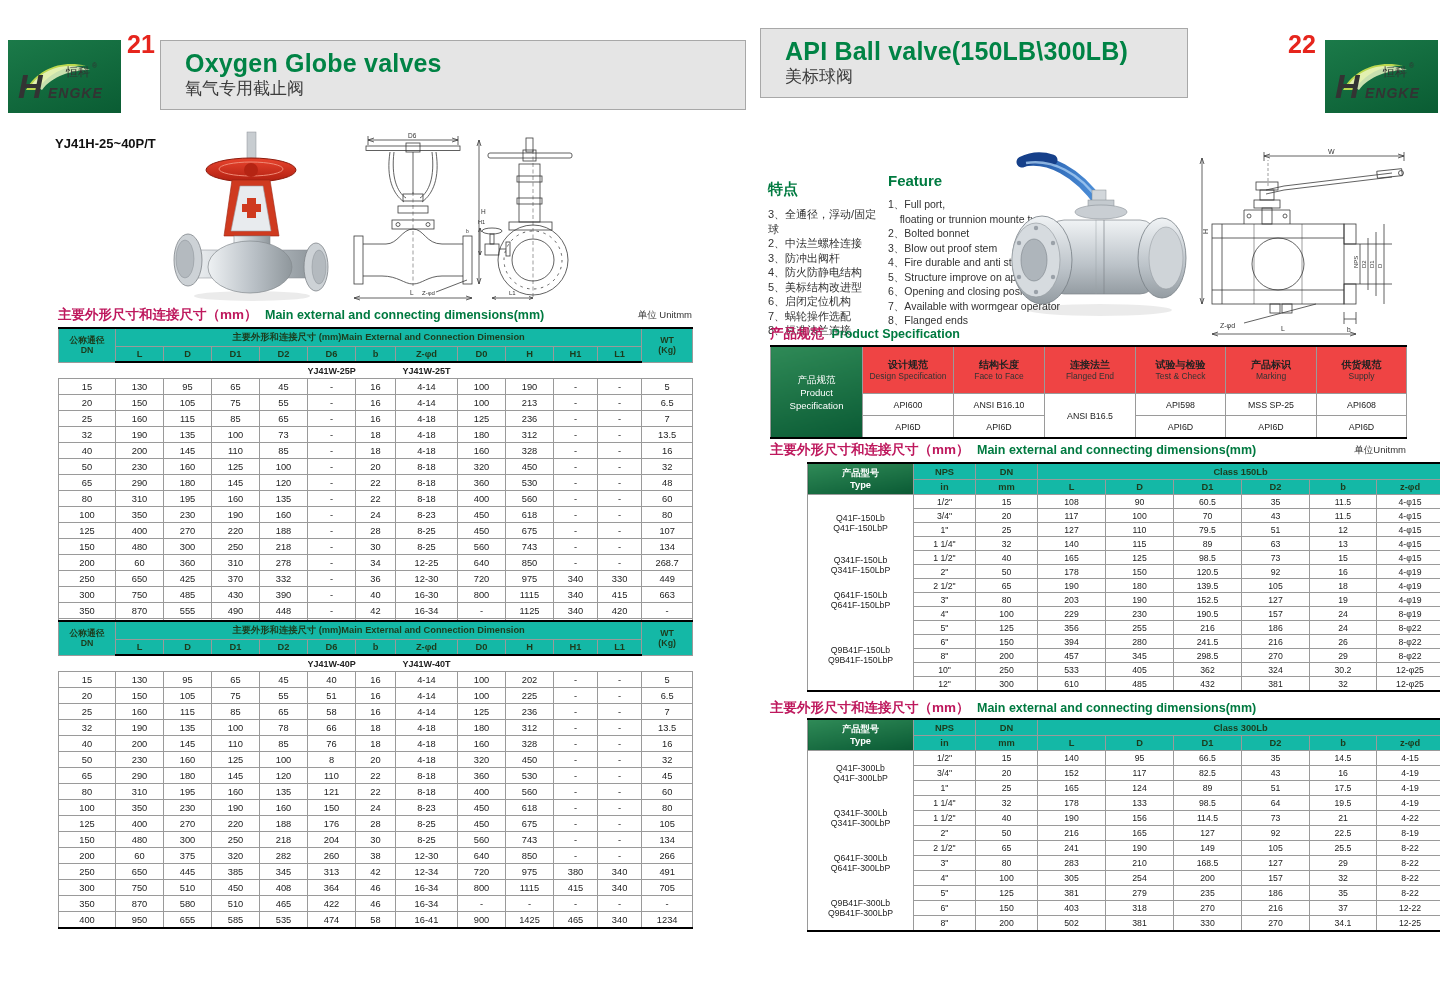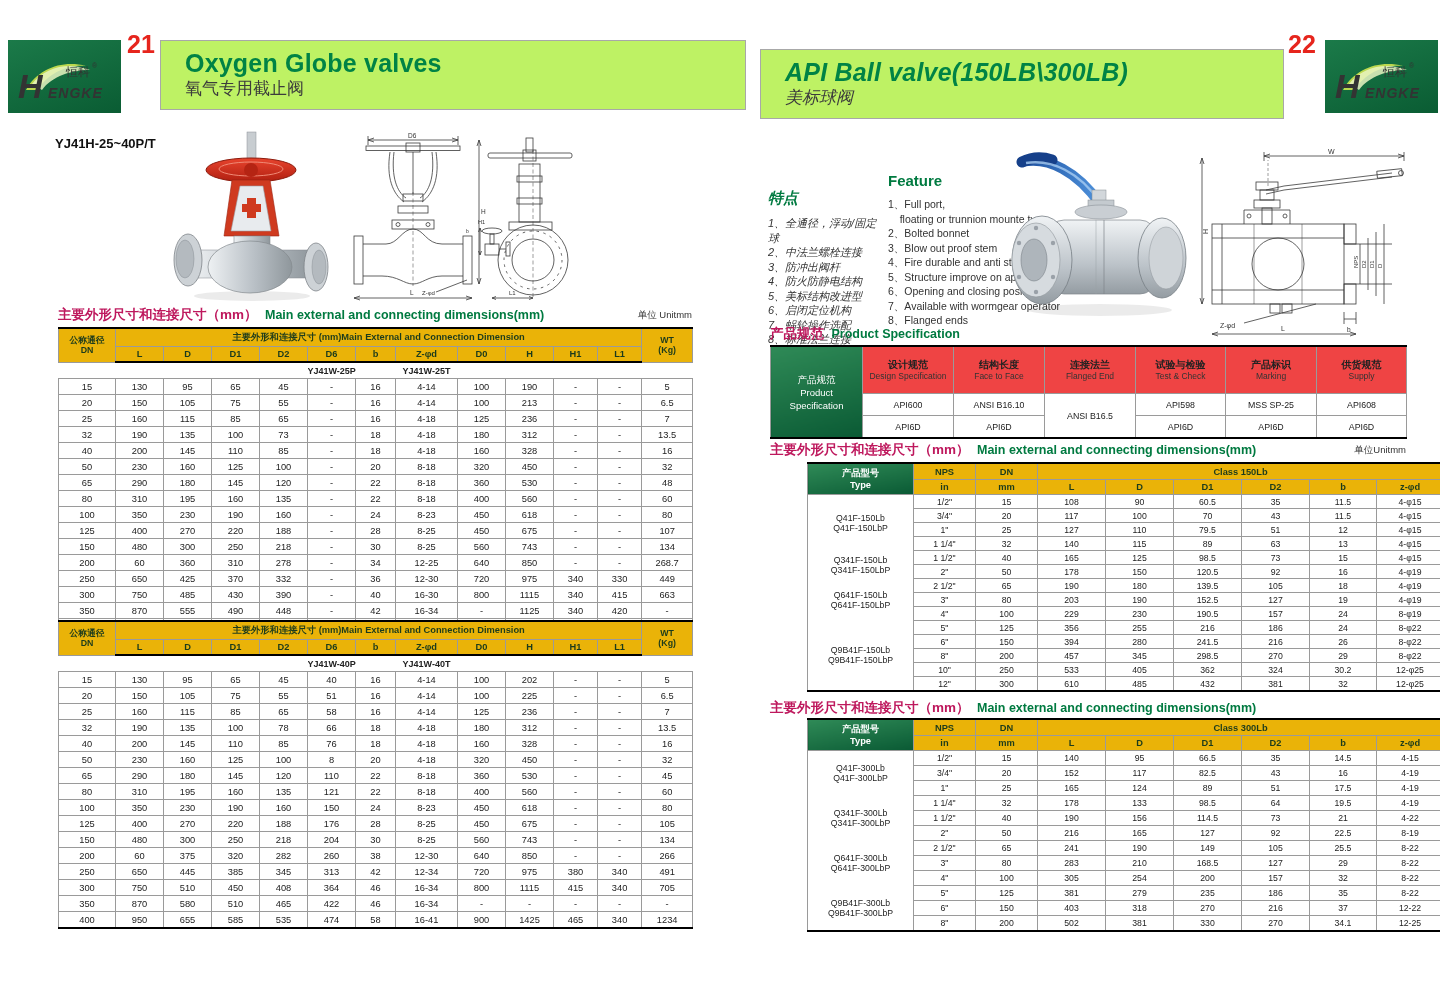--- a/index.html
+++ b/index.html
@@ -3,36 +3,36 @@
 <meta charset="utf-8">
 <style>
   html,body{margin:0;padding:0;background:#e9e9e9;}
   .canvas{position:relative;width:1440px;height:984px;background:#ffffff;overflow:hidden;
           font-family:"Liberation Sans","DejaVu Sans",sans-serif;color:#222;}
   .abs{position:absolute;}
 
   
   .logo-block{width:113px;height:73px;background:linear-gradient(160deg,#1b7a49,#0a5c33);}
   .pagenum{font-size:25px;font-weight:bold;color:#e6251d;line-height:1;}
-  .titlebox{border:1px solid #a8a8a8;background:#bef264;box-sizing:border-box;padding:7px 0 0 24px;}
+  .titlebox{border:1px solid #a8a8a8;background:#e5e5e5;box-sizing:border-box;padding:7px 0 0 24px;}
   .title-en{color:#008345;font-weight:bold;font-size:25px;letter-spacing:.2px;line-height:30px;}
   .title-zh{color:#3c3c3c;font-size:17px;line-height:22px;}
   .model-code{font-weight:bold;font-size:13px;color:#101010;}
 
   
   .sec-title{width:636px;}
   .sec-title .zh{color:#be185d;font-weight:bold;font-size:13.5px;}
   .sec-title .en{color:#007a40;font-weight:bold;font-size:12.5px;margin-left:3px;}
   .sec-title .unit{float:right;font-size:9.5px;color:#333;margin-top:4px;}
 
   
   table{border-collapse:collapse;table-layout:fixed;background:#fff;}
   th,td{border:1px solid #9a9a9a;text-align:center;vertical-align:middle;padding:0;
         white-space:nowrap;overflow:hidden;}
-  thead th{background:#eab308;color:#1c3b1c;font-weight:bold;}
+  thead th{background:#14b8a6;color:#1c3b1c;font-weight:bold;}
 
   .left-table{width:634px;border-top:2px solid #000;border-bottom:2px solid #000;}
   .left-table thead tr.r1 th{height:17px;font-size:9.3px;}
   .left-table thead tr.r2 th{height:14px;font-size:9.3px;border-bottom:2px solid #000;}
   .left-table td{height:15px;font-size:9.3px;color:#222;}
   .two-line{white-space:pre-line;font-size:8.8px !important;line-height:10px;}
   .model-row td{border-left:none;border-right:none;font-weight:bold;font-size:9px;}
 
   .right-table{width:636px;border-top:2px solid #000;border-bottom:2px solid #000;margin-left:37px;}
   .right-table thead tr.r1 th{height:15px;font-size:9.3px;}
@@ -780,40 +780,40 @@
           <td>16-41</td>
           <td>900</td>
           <td>1425</td>
           <td>465</td>
           <td>340</td>
           <td>1234</td>
         </tr>
       </tbody>
   </table>
 
-  <div class="abs titlebox" style="left:760px;top:49px;width:524px;height:70px;font-style:italic;">
+  <div class="abs titlebox" style="left:760px;top:28px;width:428px;height:70px;">
     <div class="title-en">API Ball valve(150LB\300LB)</div>
     <div class="title-zh">美标球阀</div>
   </div>
   <div class="abs pagenum" style="left:1288px;top:32px;">22</div>
   <div class="abs logo-block" style="left:1325px;top:40px;">
     <svg width="113" height="73" viewBox="0 0 113 73">
       <path d="M18,50 C30,28 55,20 78,26 C62,24 40,32 30,50 Z" fill="#bcd84e"></path>
       <path d="M24,44 C38,26 62,22 82,30 C64,30 44,36 34,50 Z" fill="#e9f4c2" opacity=".85"></path>
       <text x="10" y="58" font-size="34" font-weight="bold" font-style="italic" fill="#ffffff">H</text>
       <text x="58" y="36" font-size="12" fill="#ffffff">恒科</text>
       <text x="84" y="28" font-size="7" fill="#ffffff">®</text>
       <text x="40" y="58" font-size="14" font-weight="bold" font-style="italic" letter-spacing="1" fill="#ffffff">ENGKE</text>
     </svg>
   </div>
 
-  <div class="abs feat-zh" style="left:768px;top:189px;width:118px;font-style:italic;">
+  <div class="abs feat-zh" style="left:768px;top:180px;width:118px;">
     <div class="feat-title">特点</div>
     <div class="feat-list">
-        <div class="feat-item">1、全通径，浮动/固定球</div>
+        <div class="feat-item">3、全通径，浮动/固定球</div>
         <div class="feat-item">2、中法兰螺栓连接</div>
         <div class="feat-item">3、防冲出阀杆</div>
         <div class="feat-item">4、防火防静电结构</div>
         <div class="feat-item">5、美标结构改进型</div>
         <div class="feat-item">6、启闭定位机构</div>
         <div class="feat-item">7、蜗轮操作选配</div>
         <div class="feat-item">8、标准法兰连接</div>
       </div>
   </div>
   <div class="abs feat-en" style="left:888px;top:172px;width:230px;">

